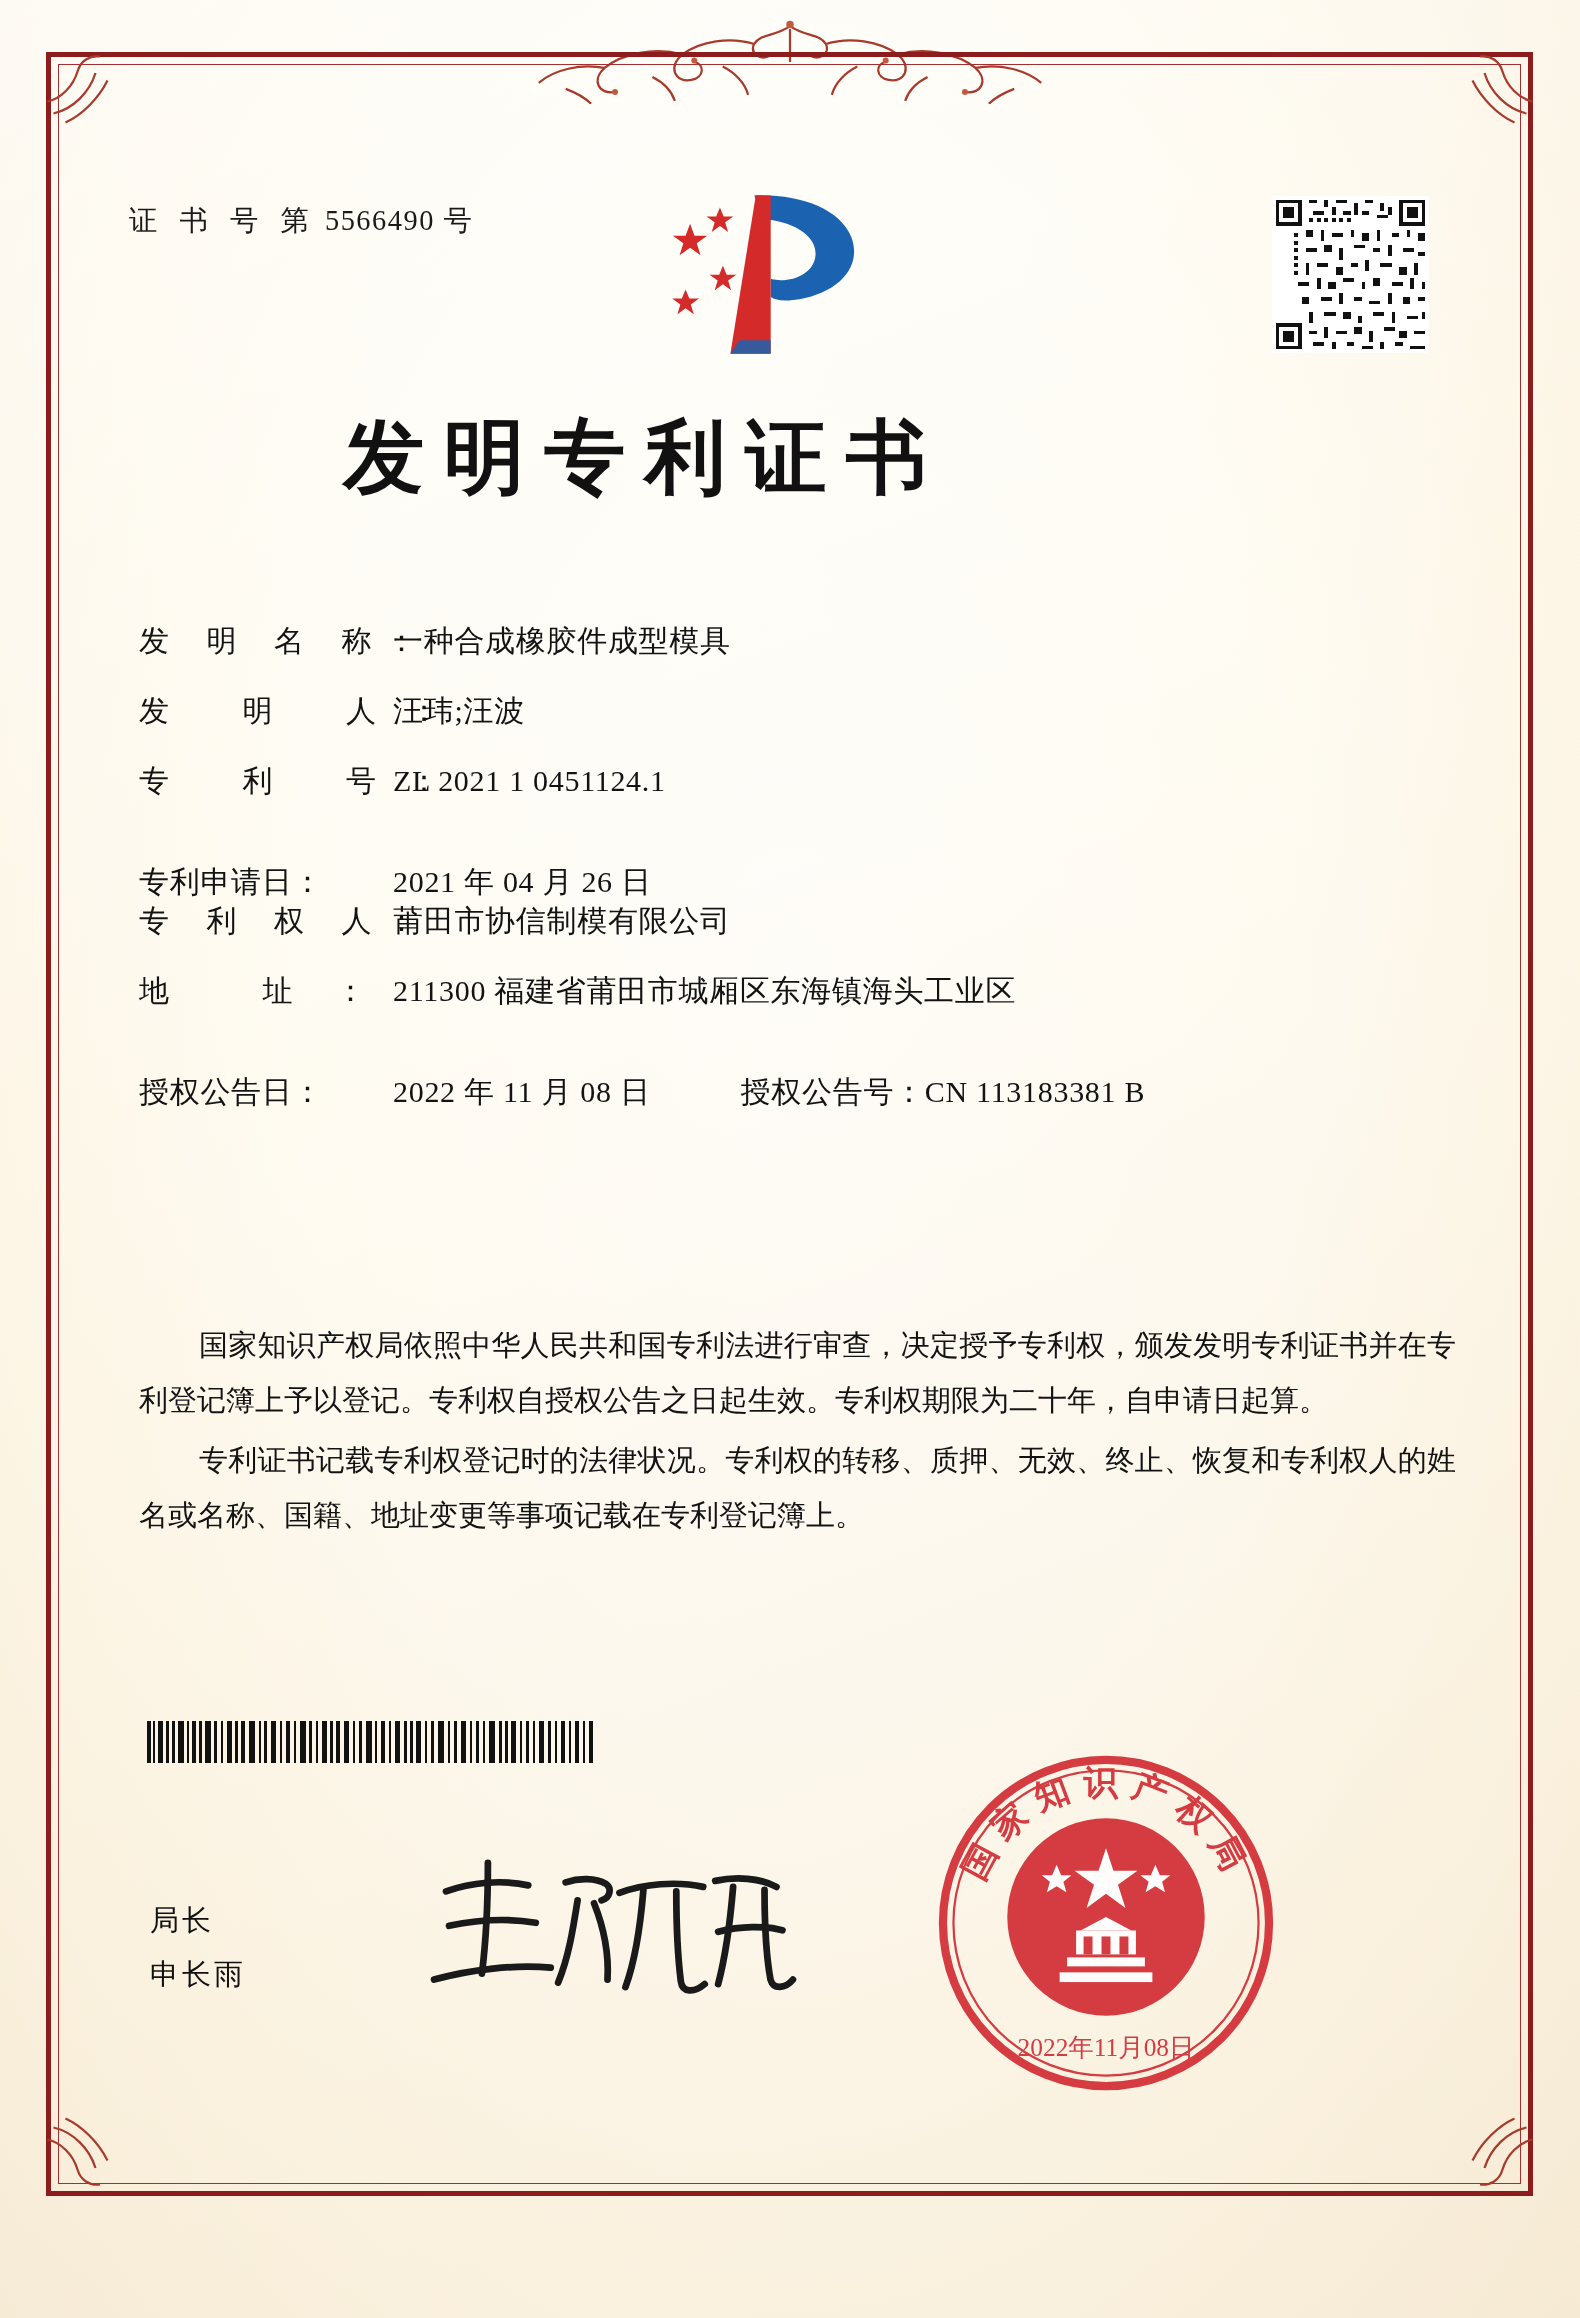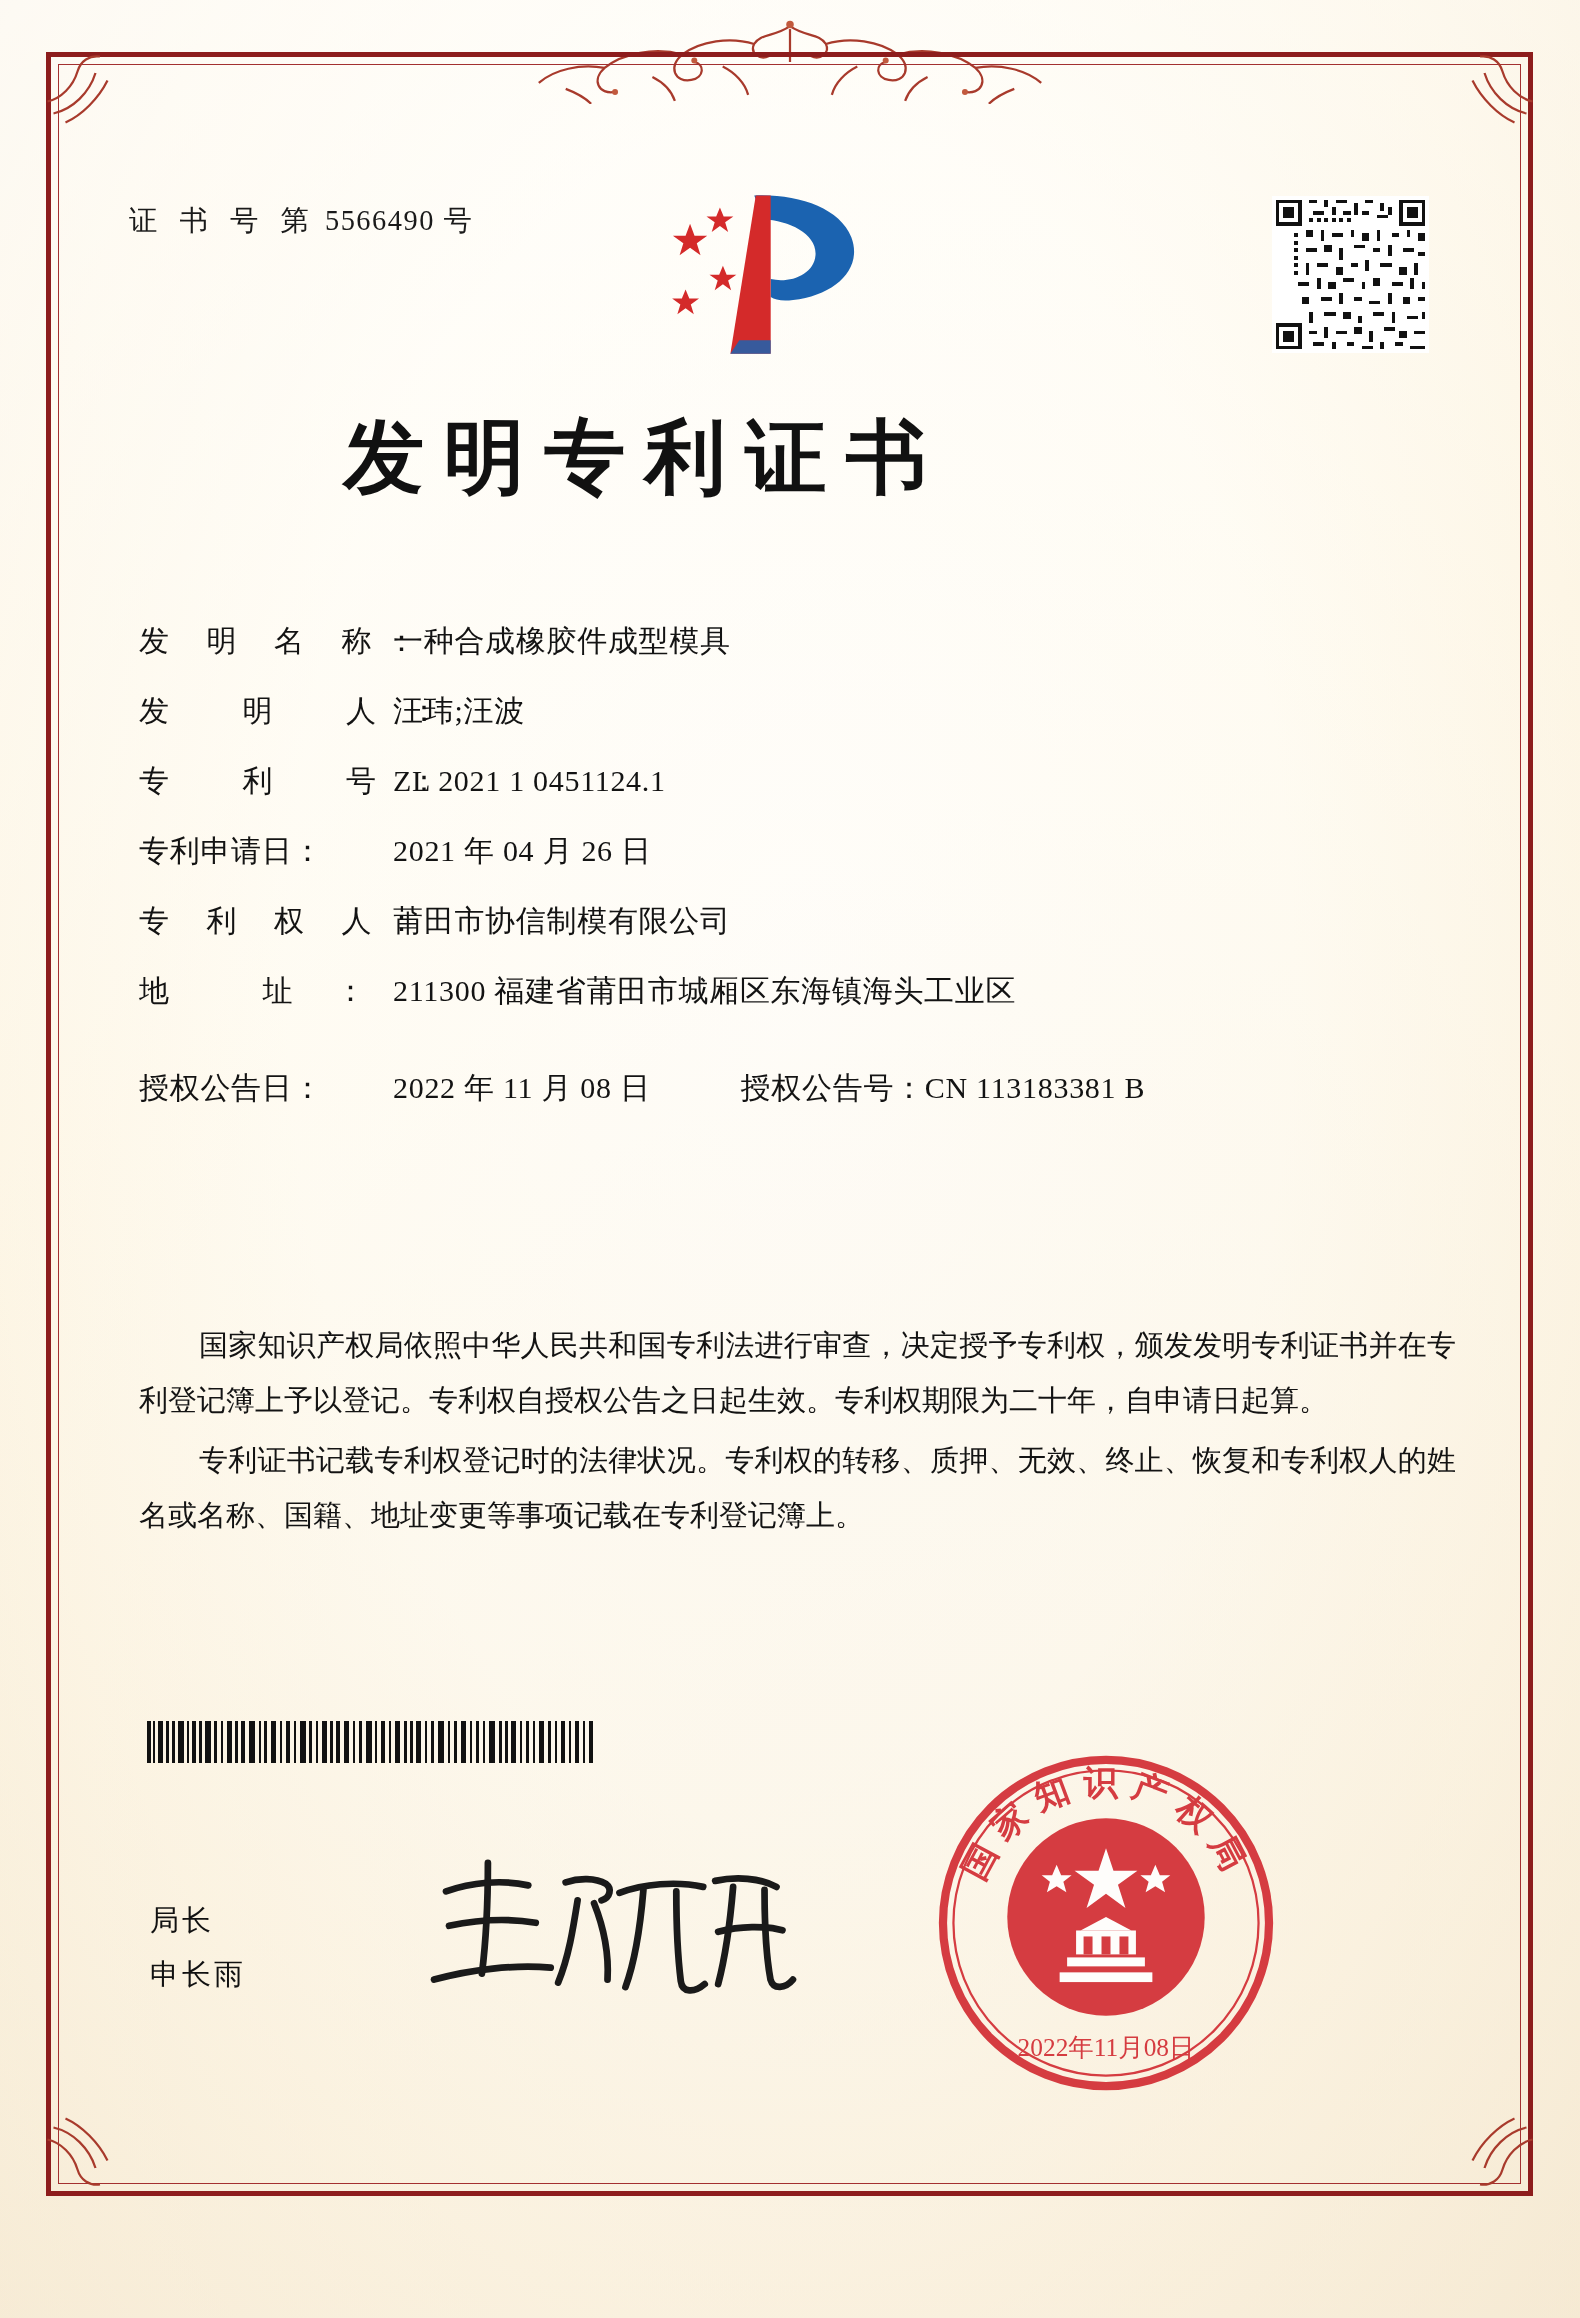--- a/index.html
+++ b/index.html
@@ -137,21 +137,21 @@
     white-space: nowrap;
   }
   .field-label {
     display: inline-block;
     width: 254px;
     letter-spacing: 0px;
   }
   .lbl-sp-1 { letter-spacing: 15px; }
   .lbl-sp-2 { letter-spacing: 33px; }
   .lbl-sp-3 { letter-spacing: 43px; }
-  .lbl-sp-0 { letter-spacing: 0.7px; }
+  .lbl-sp-0 { letter-spacing: 0.7px; margin-top: 31px; }
   .field-value {
     display: inline-block;
     letter-spacing: 0.7px;
   }
   .field-row .second-label {
     display: inline-block;
     margin-left: 90px;
     letter-spacing: 0.7px;
   }
   .field-row .second-value {

